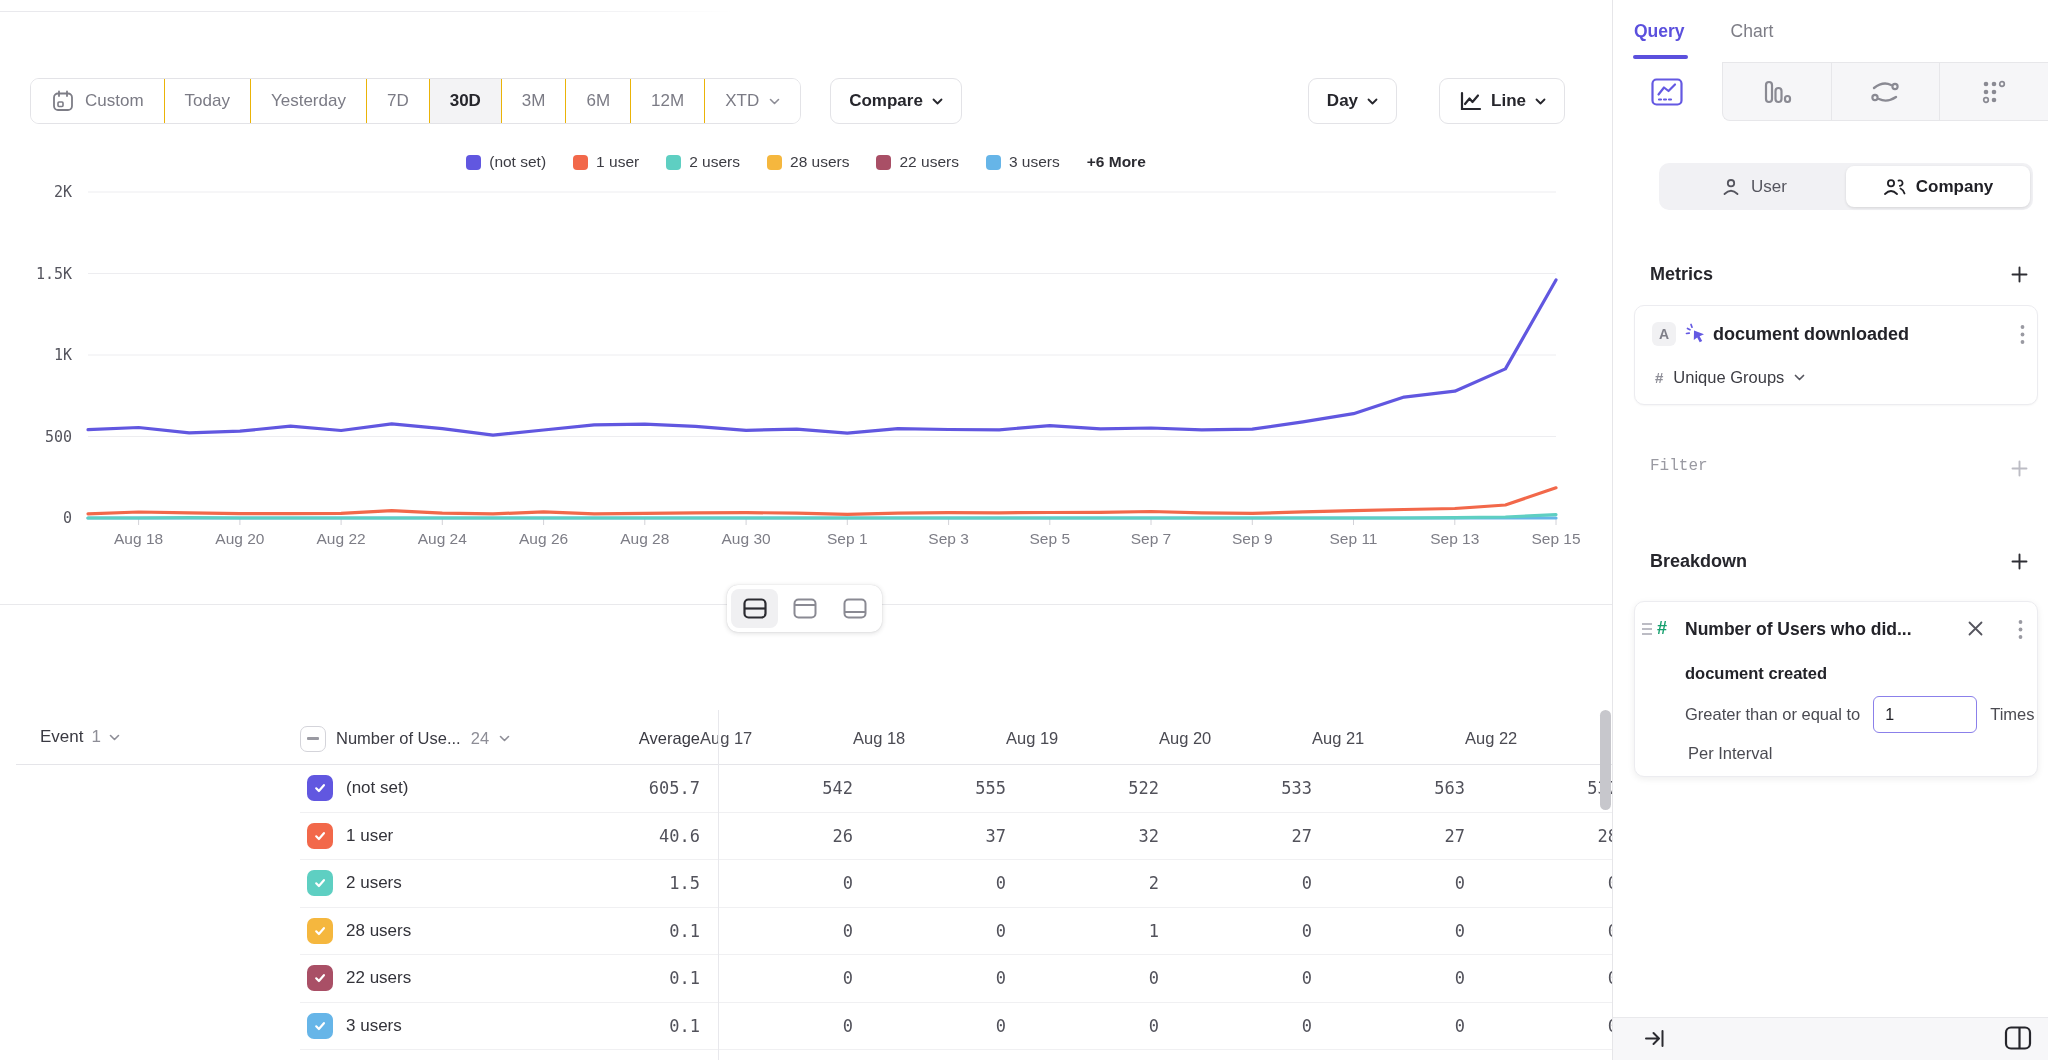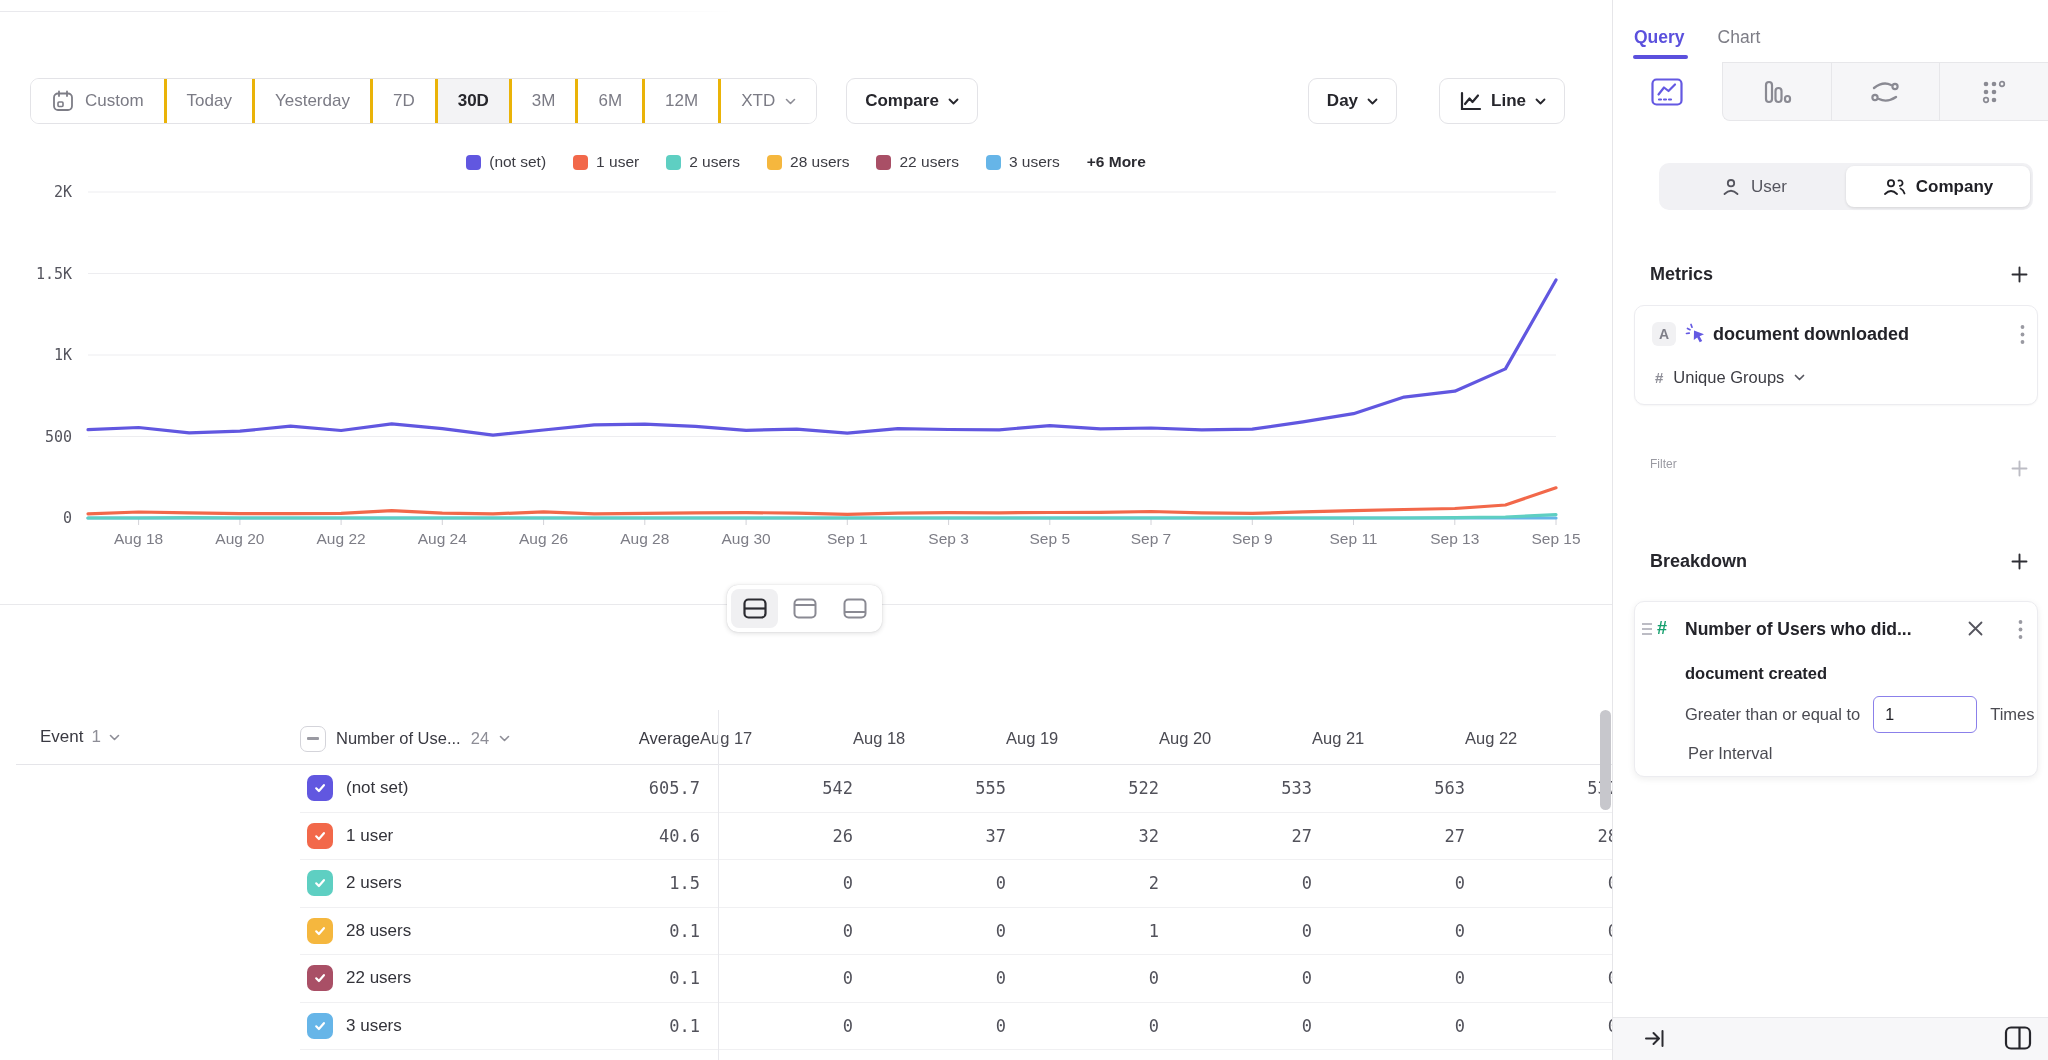--- a/index.html
+++ b/index.html
@@ -9,21 +9,21 @@
 
   
   .main { position:absolute; left:0; top:0; width:1612px; height:1060px; background:#fff; }
   .top-hairline { position:absolute; left:0; top:11px; width:735px; height:1px;
     background:linear-gradient(to right,#e9e9ed 70%, rgba(233,233,237,0)); }
 
   
   .toolbar { position:absolute; top:78px; left:30px; right:47px; height:46px; display:flex; align-items:stretch; }
   .seg-group { display:flex; border:1px solid #e3e3e7; border-radius:9px; background:#fff; overflow:hidden; }
   .seg { display:flex; align-items:center; gap:10px; padding:0 20px; font-size:17px; color:#7b7b85;
-    border-right:3px solid #eab308; cursor:pointer; white-space:nowrap; background:#fff; border-top:none; border-bottom:none; border-left:none; font-family:inherit;}
+    border-right:1px solid #eab308; cursor:pointer; white-space:nowrap; background:#fff; border-top:none; border-bottom:none; border-left:none; font-family:inherit;}
   .seg:last-child { border-right:none; }
   .seg.selected { background:#f3f3f5; color:#26262c; font-weight:700; }
   .btn { display:flex; align-items:center; gap:9px; padding:0 18px; border:1px solid #e3e3e7;
     border-radius:9px; background:#fff; font-size:17px; font-weight:700; color:#26262c; cursor:pointer; font-family:inherit;margin-left:16px; }
   .compare-btn { margin-left:29px; }
   .toolbar .spacer { flex:1; }
   .day-btn { margin-right:26px; }
   .chev { color:inherit; }
   .seg .chev, .muted-chev { color:#8d8d96; }
 
@@ -86,21 +86,21 @@
     justify-content:center; cursor:pointer; flex:none; }
   .cell-label .lbl { font-size:17px; color:#33333a; white-space:nowrap; }
   .num { font-family:"DejaVu Sans Mono", monospace; font-size:17px; color:#52525b; text-align:right; }
 
   .tbl-scrollbar { position:absolute; left:1600px; top:80px; width:11px; height:100px; border-radius:5.5px;
     background:#c7c7cc; cursor:pointer; }
 
   
   .sidepanel { position:absolute; left:1612px; top:0; width:436px; height:1060px; background:#fff;
     border-left:1px solid #e6e6e9; }
-  .sp-tabs { position:absolute; top:6px; left:21px; height:62px; display:flex; gap:33px; align-items:center; }
+  .sp-tabs { position:absolute; top:0; left:21px; height:62px; display:flex; gap:46px; align-items:center; }
   .sp-tab-query { font-size:17.5px; font-weight:700; color:#5b50dd; cursor:pointer; }
   .sp-tab-chart { font-size:17.5px; color:#7d7d86; cursor:pointer; }
   .sp-tab-underline { position:absolute; left:20px; top:55px; width:55px; height:4px; border-radius:2px; background:#5b50dd; }
 
   .icon-strip { position:absolute; top:62px; left:0; right:0; height:59px; display:flex; }
   .chart-type-cell { width:109px; display:flex; align-items:center; justify-content:center; cursor:pointer;
     background:#f6f6f8; border-bottom:1px solid #e7e7ea; border-top:1px solid #e7e7ea; border-left:1px solid #e7e7ea; }
   .chart-type-cell:first-child { border-left:none; }
   .chart-type-cell.active { background:#fff; border:none; }
   .chart-type-cell.active + .chart-type-cell { border-radius:0 0 0 8px; }
@@ -122,21 +122,21 @@
   .metric-badge { position:absolute; left:17px; top:16px; width:24px; height:24px; background:#f1f1f3;
     border-radius:6px; display:flex; align-items:center; justify-content:center; font-size:14px; font-weight:700; color:#7f7f88; }
   .metric-name { position:absolute; left:78px; top:18px; font-size:18px; font-weight:700; color:#232329; cursor:pointer; }
   .metric-cursor { position:absolute; left:50px; top:17px; }
   .kebab { position:absolute; background:none; border:none; cursor:pointer; color:#9a9aa2; }
   .metric-kebab { right:12px; top:18px; }
   .agg-row { position:absolute; left:20px; top:62px; display:flex; align-items:center; gap:10px; cursor:pointer; }
   .agg-hash { font-size:15px; font-weight:700; color:#8f8f98; }
   .agg-label { font-size:16.5px; color:#3c3c43; }
 
-  .filter-label { position:absolute; left:37px; top:457px; font-size:12px; color:#9a9aa2; }
+  .filter-label { position:absolute; left:37px; top:457px; font-size:16px; color:#9a9aa2;font-family:Liberation Mono, monospace; }
 
   .breakdown-card { top:601px; height:176px; box-shadow:0 2px 7px rgba(0,0,0,.07); }
   .bd-handle { position:absolute; left:7px; top:21px; display:flex; flex-direction:column; gap:3.5px; cursor:grab; }
   .bd-handle span { width:10px; height:1.6px; background:#bcbcc4; display:block; }
   .bd-hash { position:absolute; left:22px; top:16px; font-size:18px; font-weight:700; color:#16a06e; }
   .bd-title { position:absolute; left:50px; top:17px; font-size:17.5px; font-weight:700; color:#232329; white-space:nowrap; }
   .bd-close { position:absolute; right:54px; top:19px; background:none; border:none; cursor:pointer; color:#55555e; }
   .bd-kebab { right:14px; top:17px; }
   .bd-event { position:absolute; left:50px; top:62px; font-size:16.5px; font-weight:700; color:#232329; }
   .bd-cond { position:absolute; left:50px; top:94px; display:flex; align-items:center; gap:13px; }

